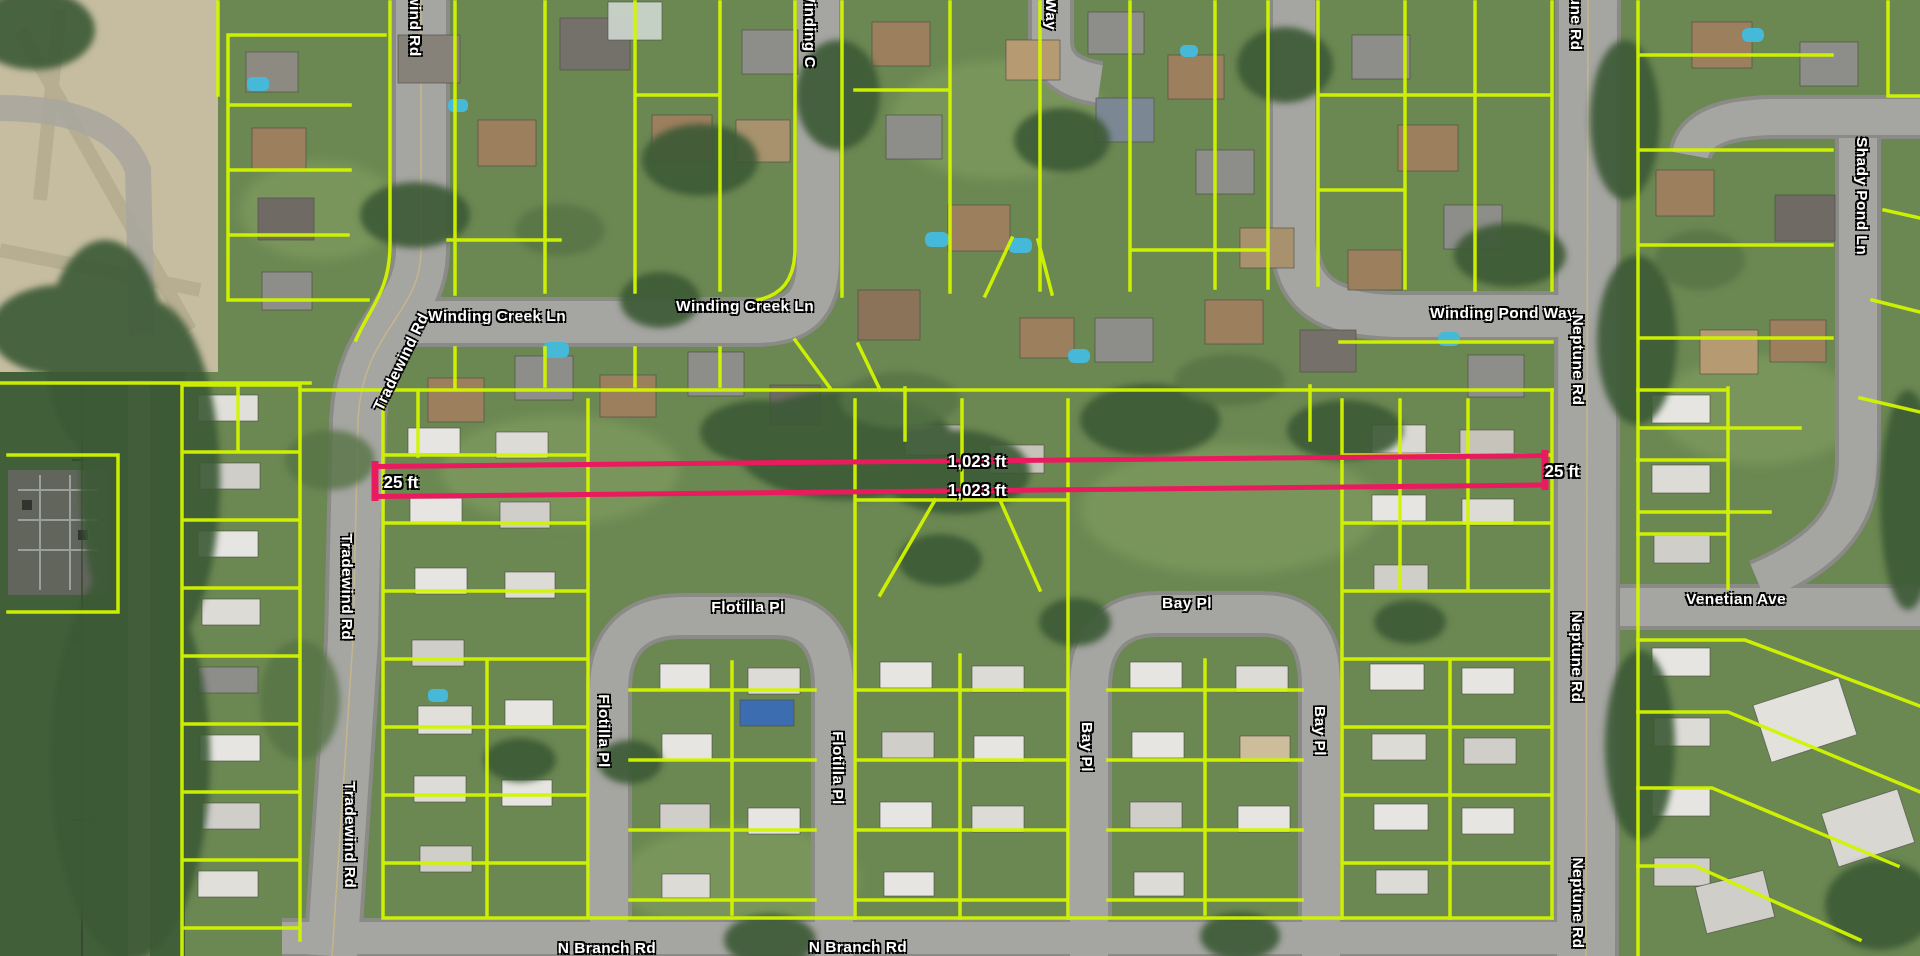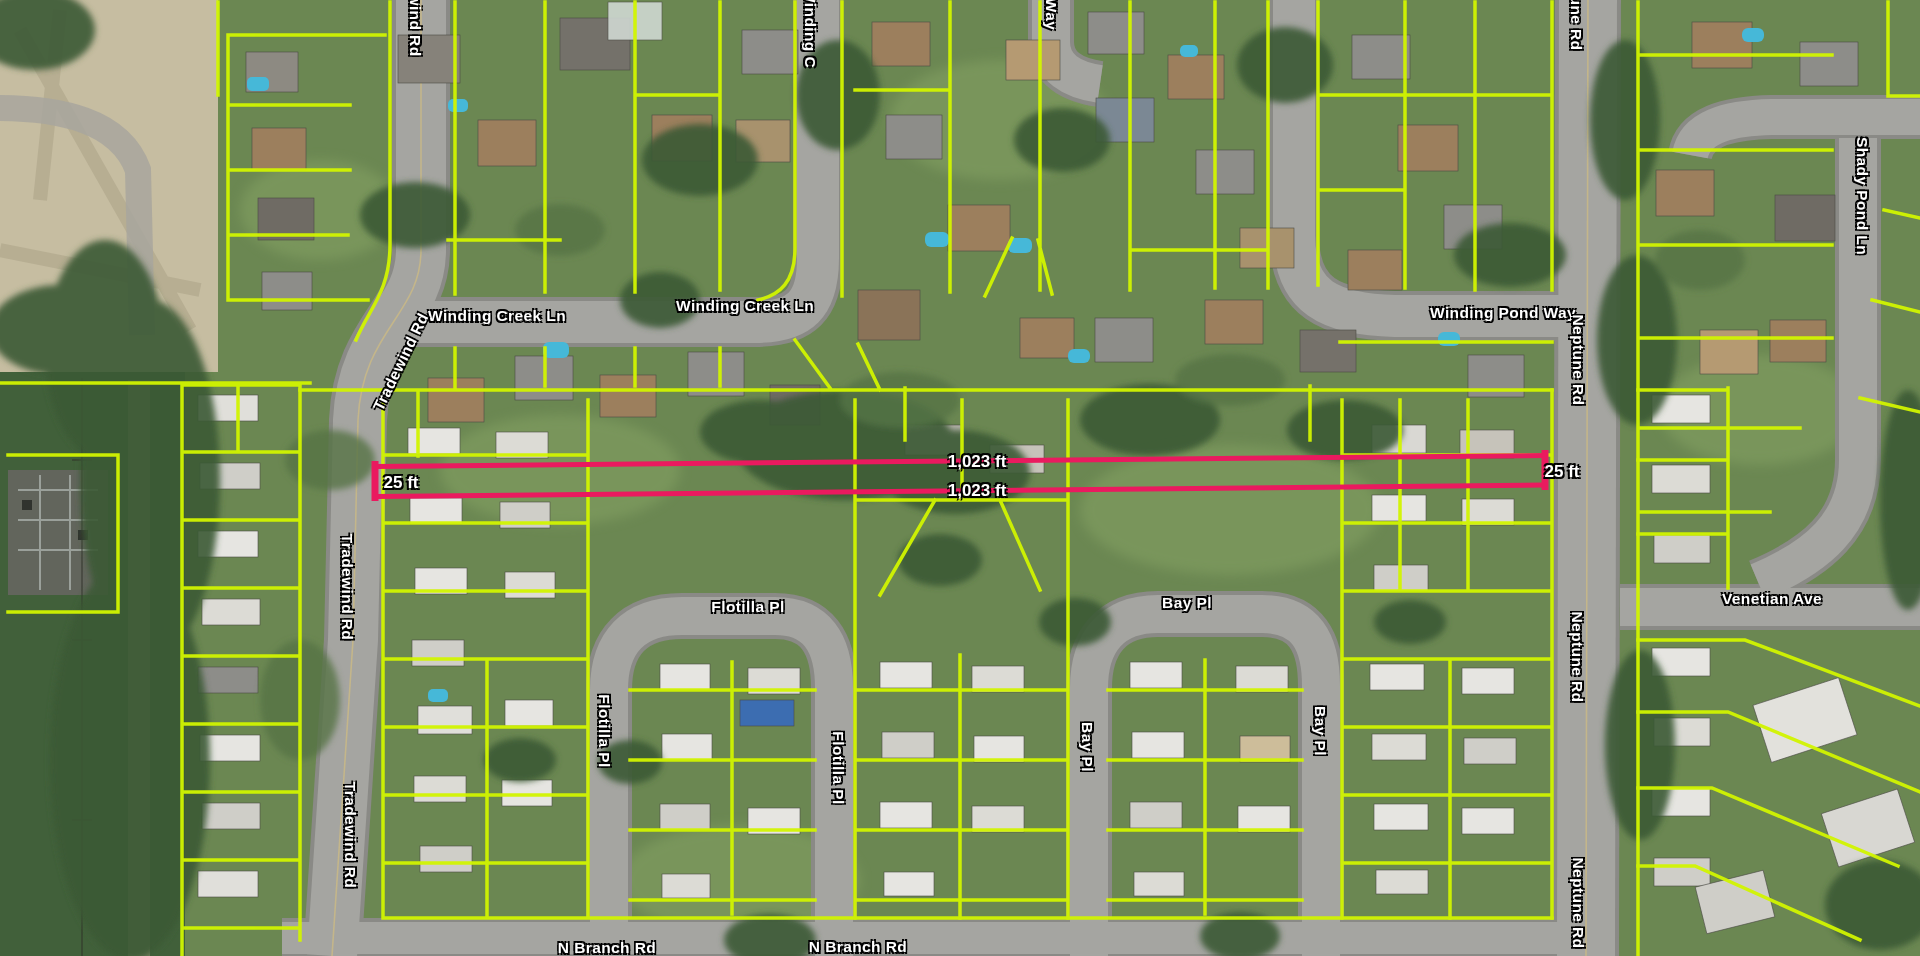--- a/index.html
+++ b/index.html
@@ -305,21 +305,21 @@
   <div class="street-label" style="left:1578px;top:360px;--rot:90deg">Neptune Rd</div>
   <div class="street-label" style="left:401px;top:362px;--rot:-64deg">Tradewind Rd</div>
   <div class="street-label" style="left:347px;top:587px;--rot:90deg">Tradewind Rd</div>
   <div class="street-label" style="left:350px;top:835px;--rot:90deg">Tradewind Rd</div>
   <div class="street-label" style="left:748px;top:607px">Flotilla Pl</div>
   <div class="street-label" style="left:604px;top:731px;--rot:90deg">Flotilla Pl</div>
   <div class="street-label" style="left:838px;top:768px;--rot:90deg">Flotilla Pl</div>
   <div class="street-label" style="left:1187px;top:603px">Bay Pl</div>
   <div class="street-label" style="left:1087px;top:747px;--rot:90deg">Bay Pl</div>
   <div class="street-label" style="left:1320px;top:731px;--rot:90deg">Bay Pl</div>
-  <div class="street-label" style="left:1772px;top:599px">Venetian Ave</div>
+  <div class="street-label" style="left:1736px;top:599px">Venetian Ave</div>
   <div class="street-label" style="left:1577px;top:657px;--rot:90deg">Neptune Rd</div>
   <div class="street-label" style="left:1578px;top:903px;--rot:90deg">Neptune Rd</div>
   <div class="street-label" style="left:607px;top:948px">N Branch Rd</div>
   <div class="street-label" style="left:858px;top:947px">N Branch Rd</div>
 
   <div class="measure-label" style="left:977px;top:462px">1,023 ft</div>
   <div class="measure-label" style="left:977px;top:491px">1,023 ft</div>
   <div class="measure-label" style="left:401px;top:483px">25 ft</div>
   <div class="measure-label" style="left:1562px;top:472px">25 ft</div>
 </div>

